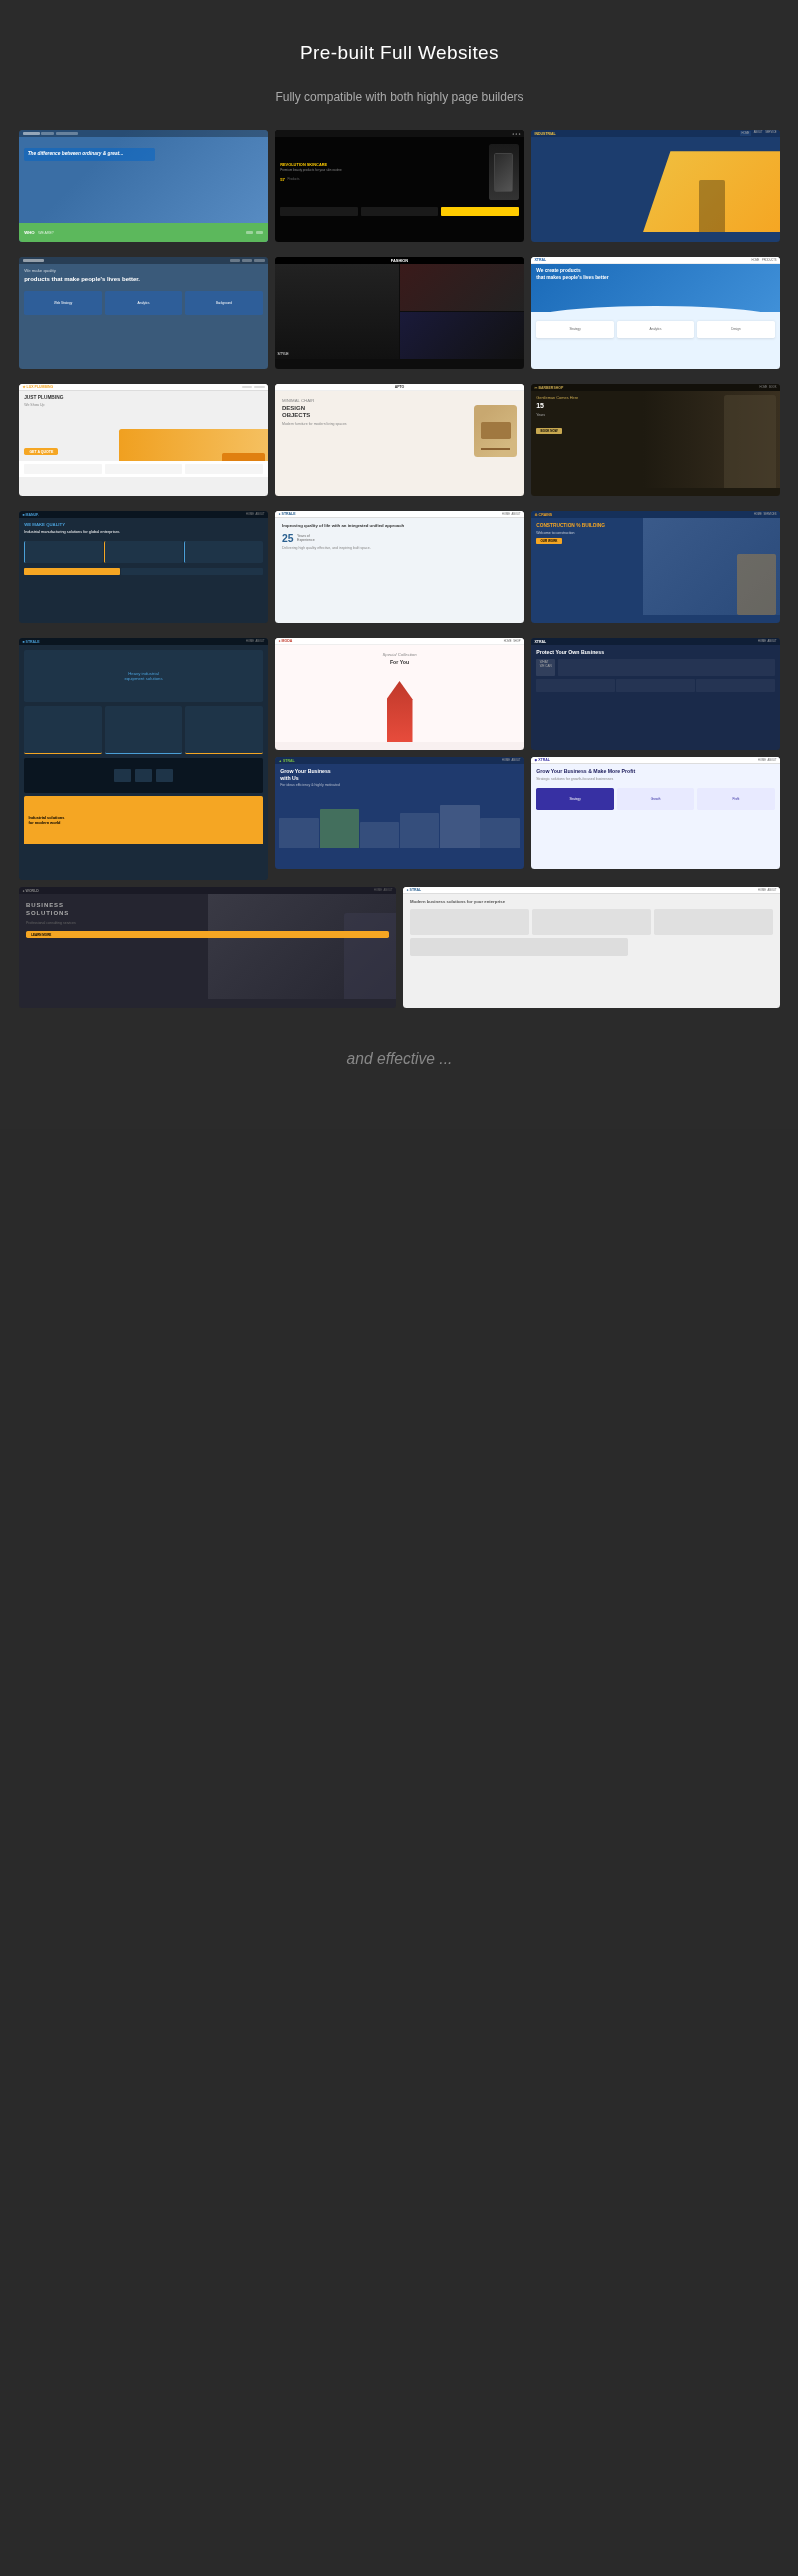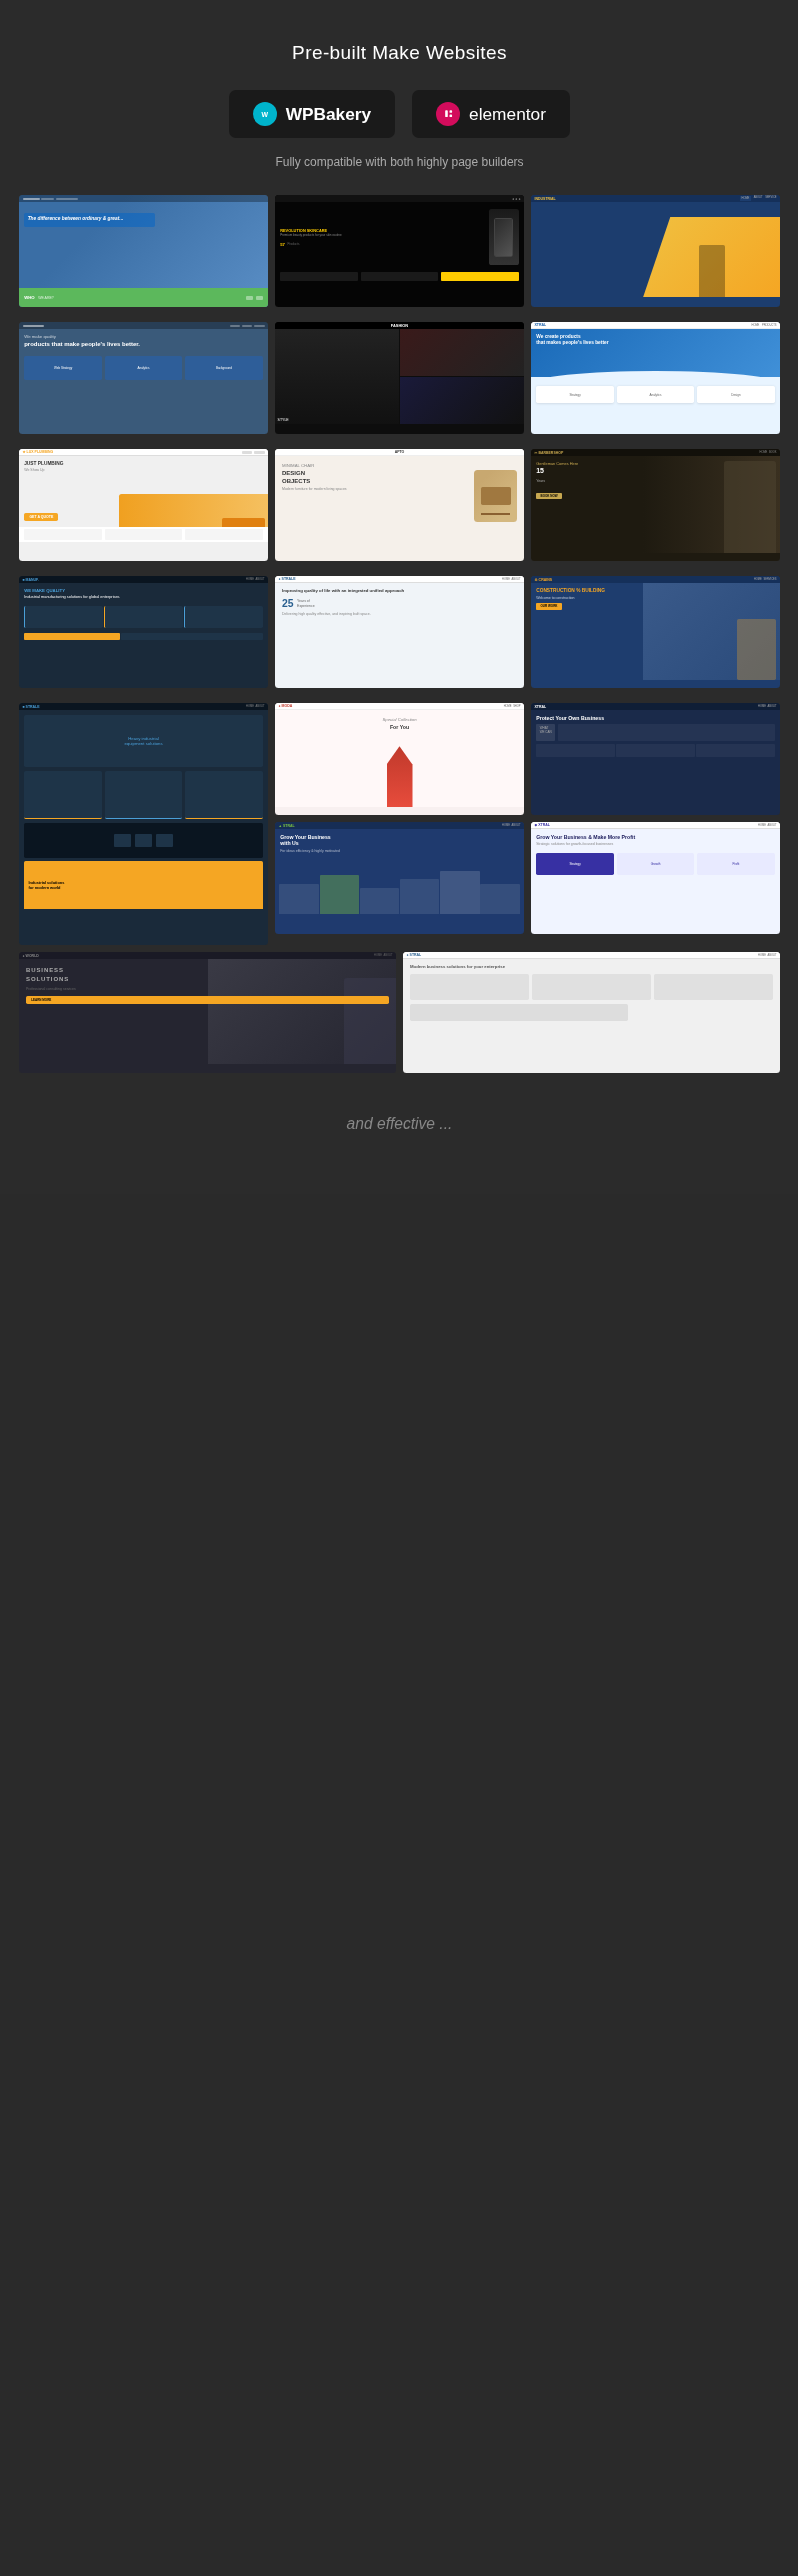--- a/index.html
+++ b/index.html
@@ -156,44 +156,22 @@
       padding: 0 3.5px;
       gap: 1.7px;
     }
     .tn-bar-item { height: 2.6px; border-radius: 0.9px; }
   </style>
 </head>
 <body>
 
 <div class="page-wrapper">
 
-  <div class="hero-subtitle">Pre-built Make Websites</div>
-
-  <div class="builders-row">
-    <div class="builder-badge">
-      <div class="badge-icon wpbakery-icon">
-        <svg width="17.3" height="17.3" viewBox="0 0 20 20" style="font-size:14px">
-          <ellipse cx="10" cy="10" rx="9" ry="7" fill="#00b4cc"></ellipse>
-          <text x="10" y="14" text-anchor="middle" fill="white" font-size="8" font-weight="bold">W</text>
-        </svg>
-      </div>
-      <span class="builder-name">WPBakery</span>
-    </div>
-    <div class="builder-badge">
-      <div class="badge-icon elementor-icon">
-        <svg width="17.3" height="17.3" viewBox="0 0 20 20">
-          <rect x="3" y="3" width="14" height="14" rx="3" fill="#d30c5c"></rect>
-          <rect x="6" y="6" width="3" height="8" rx="1" fill="white"></rect>
-          <rect x="11" y="6" width="3" height="3" rx="1" fill="white"></rect>
-          <rect x="11" y="11" width="3" height="3" rx="1" fill="white"></rect>
-        </svg>
-      </div>
-      <span class="elementor-name">elementor</span>
-    </div>
-  </div>
+  <div class="hero-subtitle">Pre-built Full Websites</div>
+
 
   <div class="compatibility-text">Fully compatible with both highly page builders</div>
 
   <div class="demos-section">
 
     <div class="three-col">
 
       <div class="col-third">
         <div class="thumb h-130">
           <div class="thumb-content" style="background: linear-gradient(135deg, #3a6ea5 30%, #5a8ec5 100%);">

